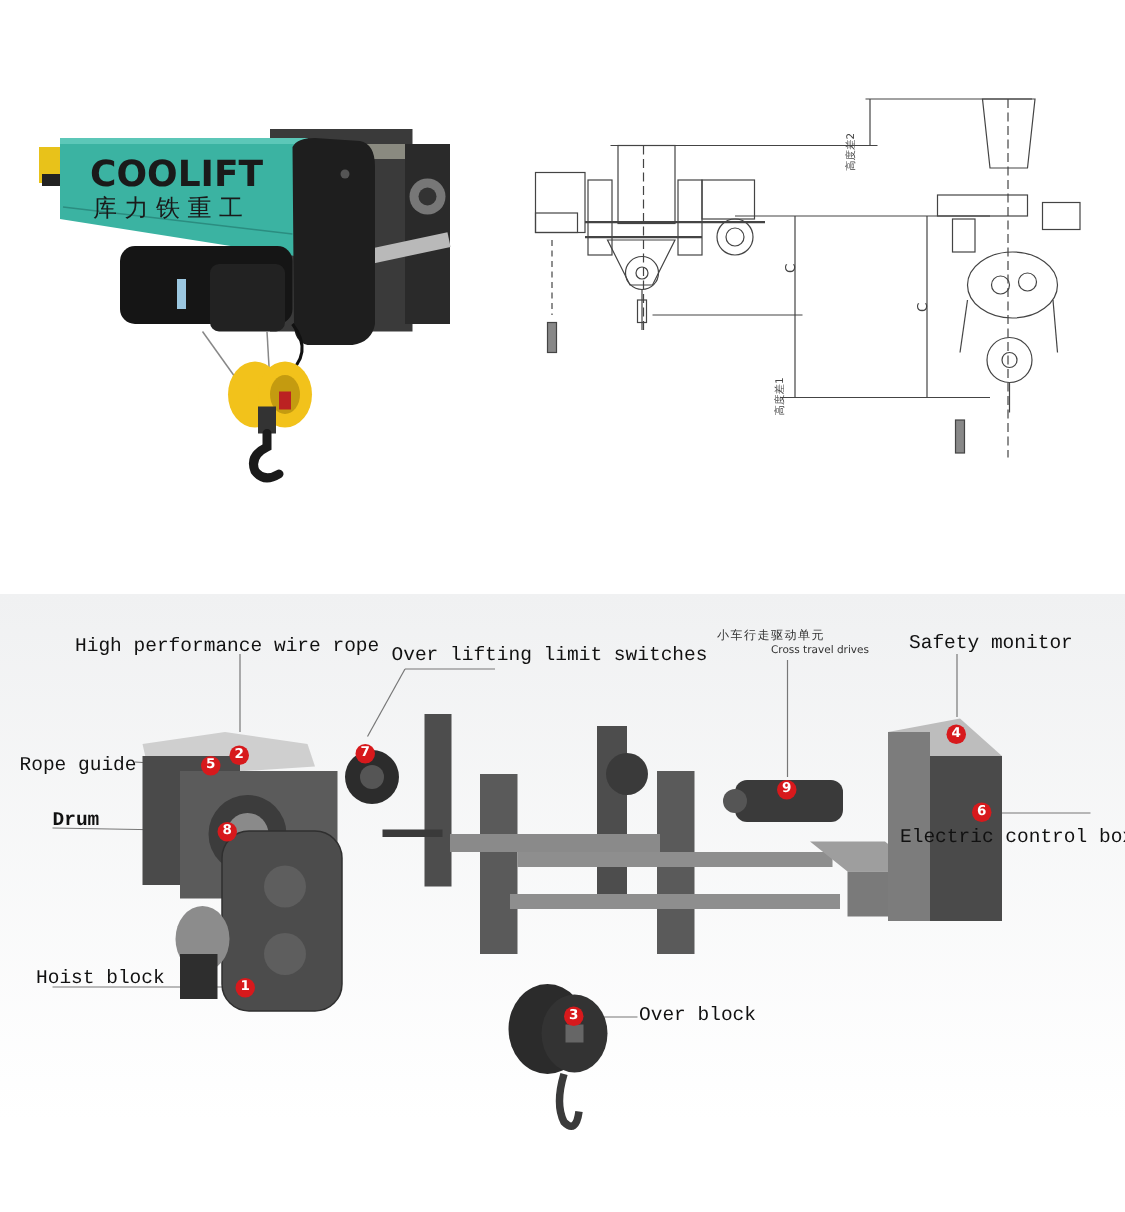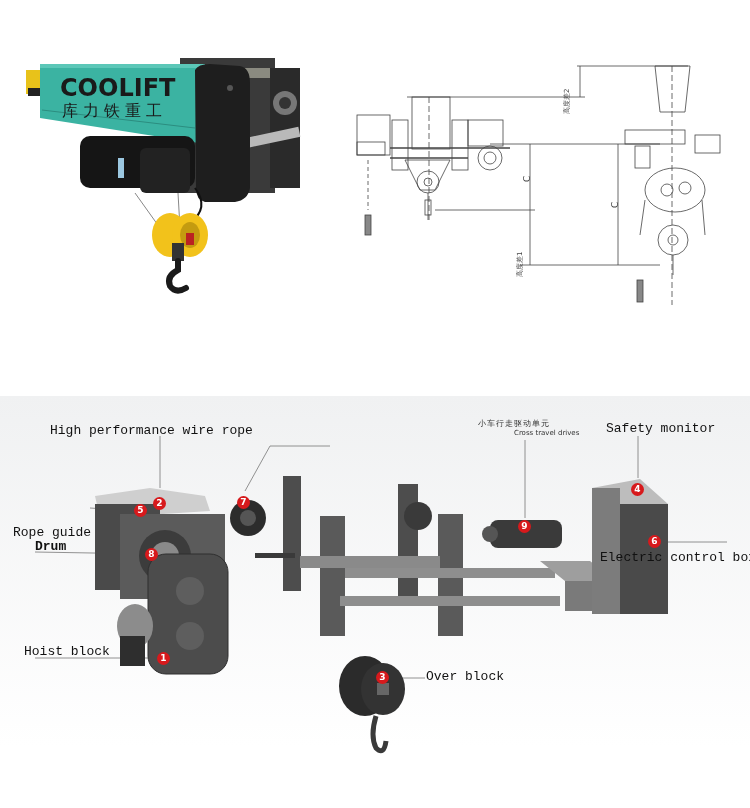--- a/index.html
+++ b/index.html
@@ -1,18 +1,18 @@
 <!DOCTYPE html>
 <html><head>
 <meta charset="utf-8">
 <style>
   html,body{margin:0;padding:0;}
   body{width:750px;height:808px;background:#ffffff;position:relative;overflow:hidden;font-family:"Liberation Serif",serif;}
   .abs{position:absolute;}
-  .photo{left:0;top:28px;width:330px;height:280px;}
+  .photo{left:0;top:56px;width:330px;height:280px;}
   .drawing{left:340px;top:50px;width:410px;height:260px;}
   .exploded{left:0;top:396px;width:750px;height:412px;background:linear-gradient(#f0f1f2,#ffffff 85%);}
   .lbl{position:absolute;font-family:"Liberation Mono","DejaVu Sans Mono",monospace;font-size:13px;color:#111;white-space:nowrap;}
   .lbl-cn{position:absolute;font-family:Liberation Mono, monospace;font-size:8px;color:#333;white-space:nowrap;letter-spacing:1px;}
   .lbl-en-small{position:absolute;font-family:"DejaVu Sans",sans-serif;font-size:7px;color:#333;white-space:nowrap;}
   .badge{position:absolute;width:13px;height:13px;border-radius:50%;background:#d7191c;color:#fff;font-family:"DejaVu Sans",sans-serif;font-size:9px;font-weight:bold;line-height:13px;text-align:center;}
   svg{display:block;}
 </style>
 </head>
 <body>
@@ -163,23 +163,24 @@
     <rect x="592" y="92" width="28" height="126" fill="#7c7c7c"></rect>
     <rect x="620" y="108" width="48" height="110" fill="#4a4a4a"></rect>
 
     <ellipse cx="365" cy="290" rx="26" ry="30" fill="#2b2b2b"></ellipse>
     <ellipse cx="383" cy="293" rx="22" ry="26" fill="#333"></ellipse>
     <rect x="377" y="287" width="12" height="12" fill="#666"></rect>
     <path d="M376,320 Q370,340 376,352 Q384,360 386,345" stroke="#3a3a3a" stroke-width="5" fill="none"></path>
   </svg>
 
   <div class="lbl" style="left:50px;top:27px;">High performance wire rope</div>
-  <div class="lbl" style="left:13px;top:106px;margin-top:23px;">Rope guide</div>
+  <div class="lbl" style="left:13px;top:106px;">Rope guide</div>
   <div class="lbl" style="left:35px;top:143px;font-weight:bold;">Drum</div>
   <div class="lbl" style="left:24px;top:248px;">Hoist block</div>
+  <div class="lbl" style="left:261px;top:33px;">Over lifting limit switches</div>
   <div class="lbl-cn" style="left:478px;top:22px;">小车行走驱动单元</div>
   <div class="lbl-en-small" style="left:483px;top:33px;margin-left:31px;">Cross travel drives</div>
   <div class="lbl" style="left:606px;top:25px;">Safety monitor</div>
   <div class="lbl" style="left:600px;top:154px;">Electric control box</div>
   <div class="lbl" style="left:426px;top:273px;">Over block</div>
 
   <div class="badge" style="left:157px;top:256px;">1</div>
   <div class="badge" style="left:153px;top:101px;">2</div>
   <div class="badge" style="left:376px;top:275px;">3</div>
   <div class="badge" style="left:631px;top:87px;">4</div>

